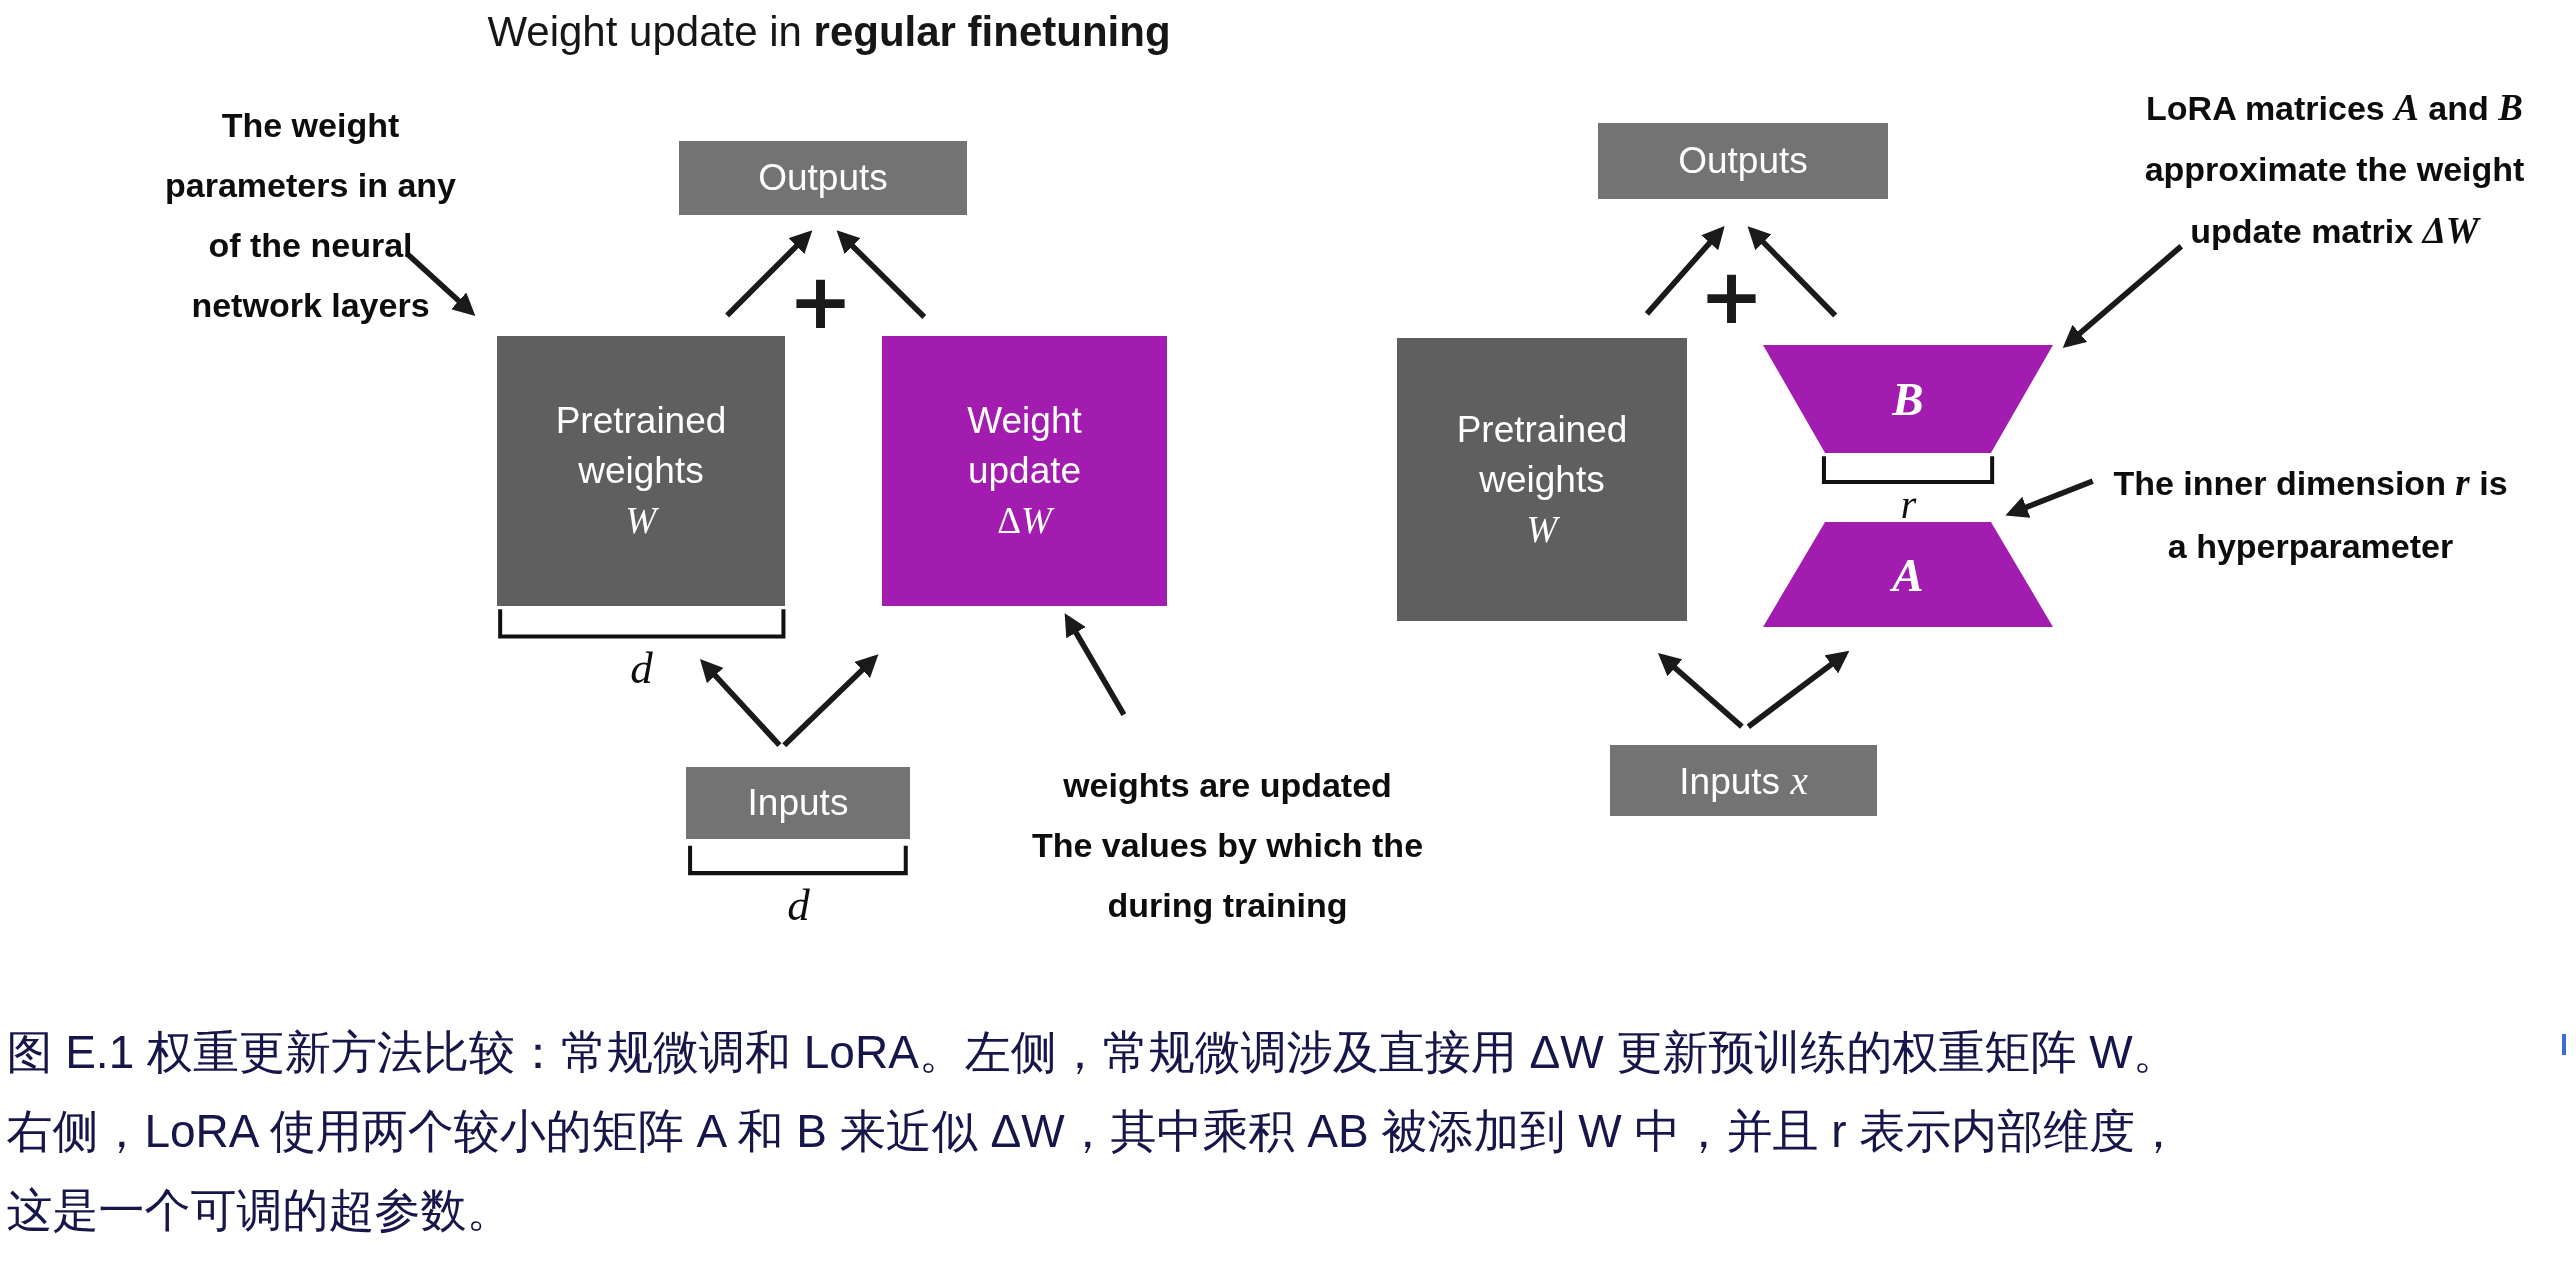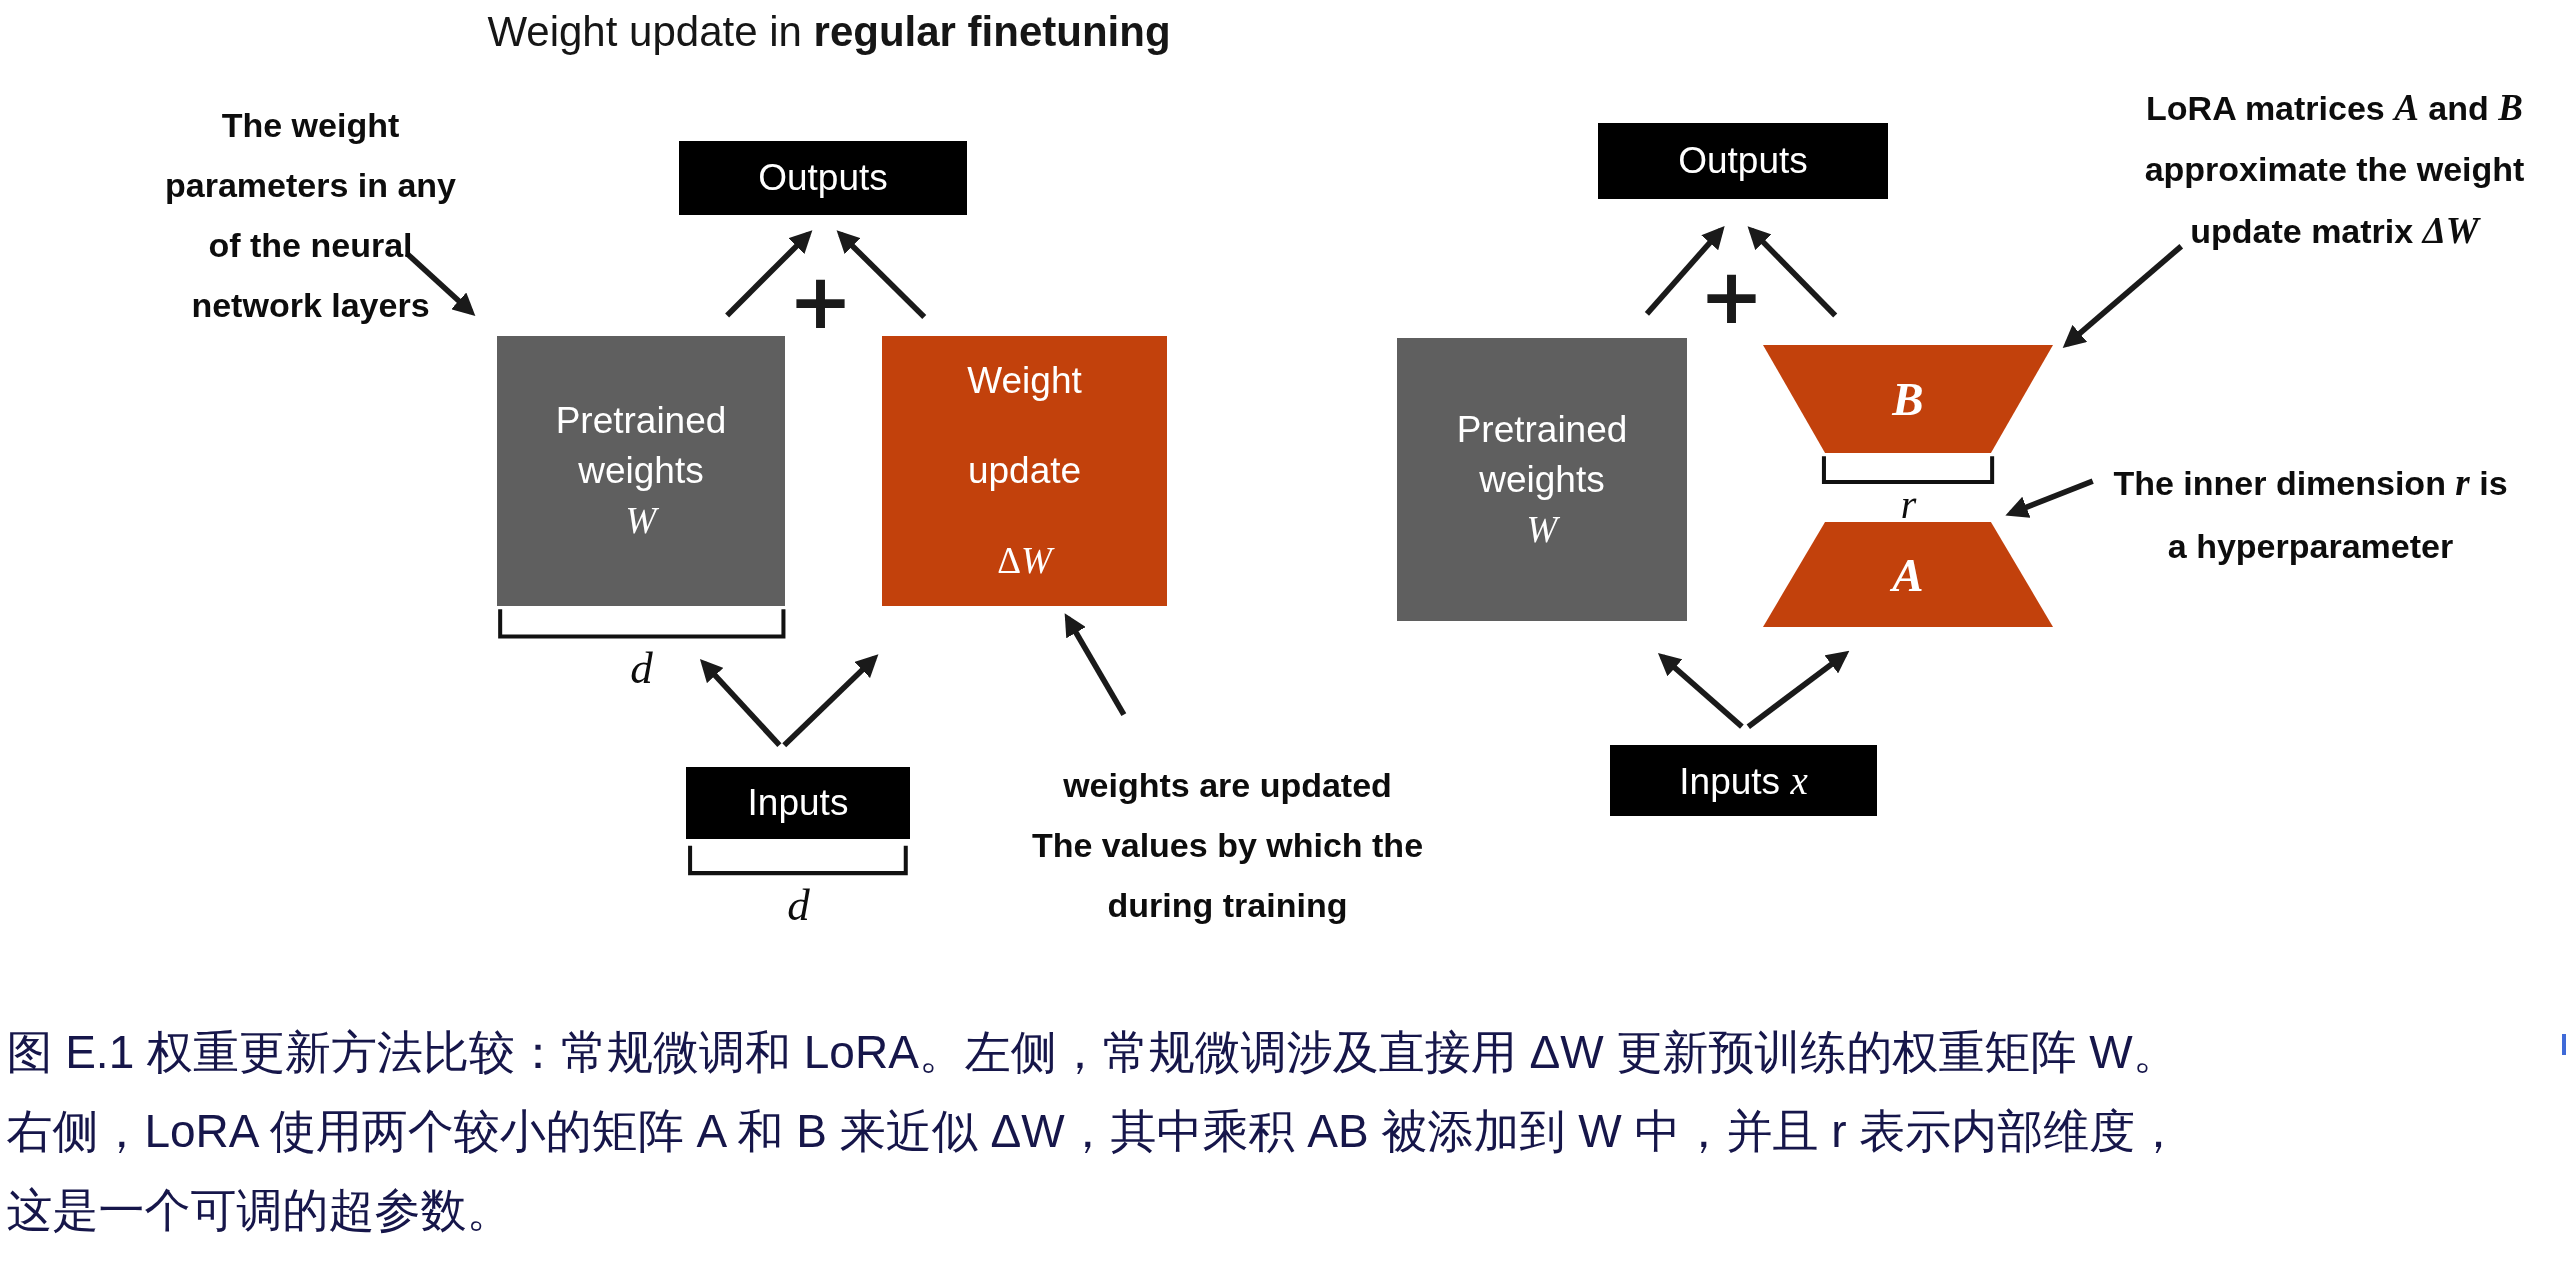--- a/index.html
+++ b/index.html
@@ -1,24 +1,24 @@
 <!DOCTYPE html>
 <html style="font-size:13px"><head>
 <meta charset="utf-8">
 <style>
   html,body{margin:0;padding:0;background:#ffffff;}
   #stage{position:relative;width:2576px;height:1267px;background:#ffffff;overflow:hidden;
          font-family:"Liberation Sans","DejaVu Sans",sans-serif;color:#101010;padding-left:44px;}
   .abs{position:absolute;}
   .title{font-size:42px;white-space:nowrap;text-align:center;color:#161616;}
   .title .tb{font-weight:bold;}
-  .iobox{background:#000000;color:#ffffff;text-align:center;}
+  .iobox{background:#737373;color:#ffffff;text-align:center;}
   .iobox .lbl{font-size:37px;}
   .graybox{background:#5f5f5f;}
-  .bluebox{background:#c2410c;gap:40px;}
+  .bluebox{background:#a21caf;}
   .matbox{color:#ffffff;text-align:center;display:flex;flex-direction:column;justify-content:center;}
   .matbox .ln{font-size:37px;line-height:50px;}
   .math{font-family:"Liberation Serif","DejaVu Serif",serif;font-style:italic;}
   .mdelta{font-family:"Liberation Serif","DejaVu Serif",serif;font-style:normal;}
   .mbig{font-size:45px;line-height:53px;}
   .ann{font-weight:bold;font-size:34px;line-height:60px;text-align:center;color:#0d0d0d;}
   .ann .math{font-size:37px;font-weight:bold;}
   .dimlbl{font-family:"Liberation Serif","DejaVu Serif",serif;font-style:italic;font-size:45px;
           text-align:center;color:#0d0d0d;}
   .trap{display:flex;align-items:center;justify-content:center;}

